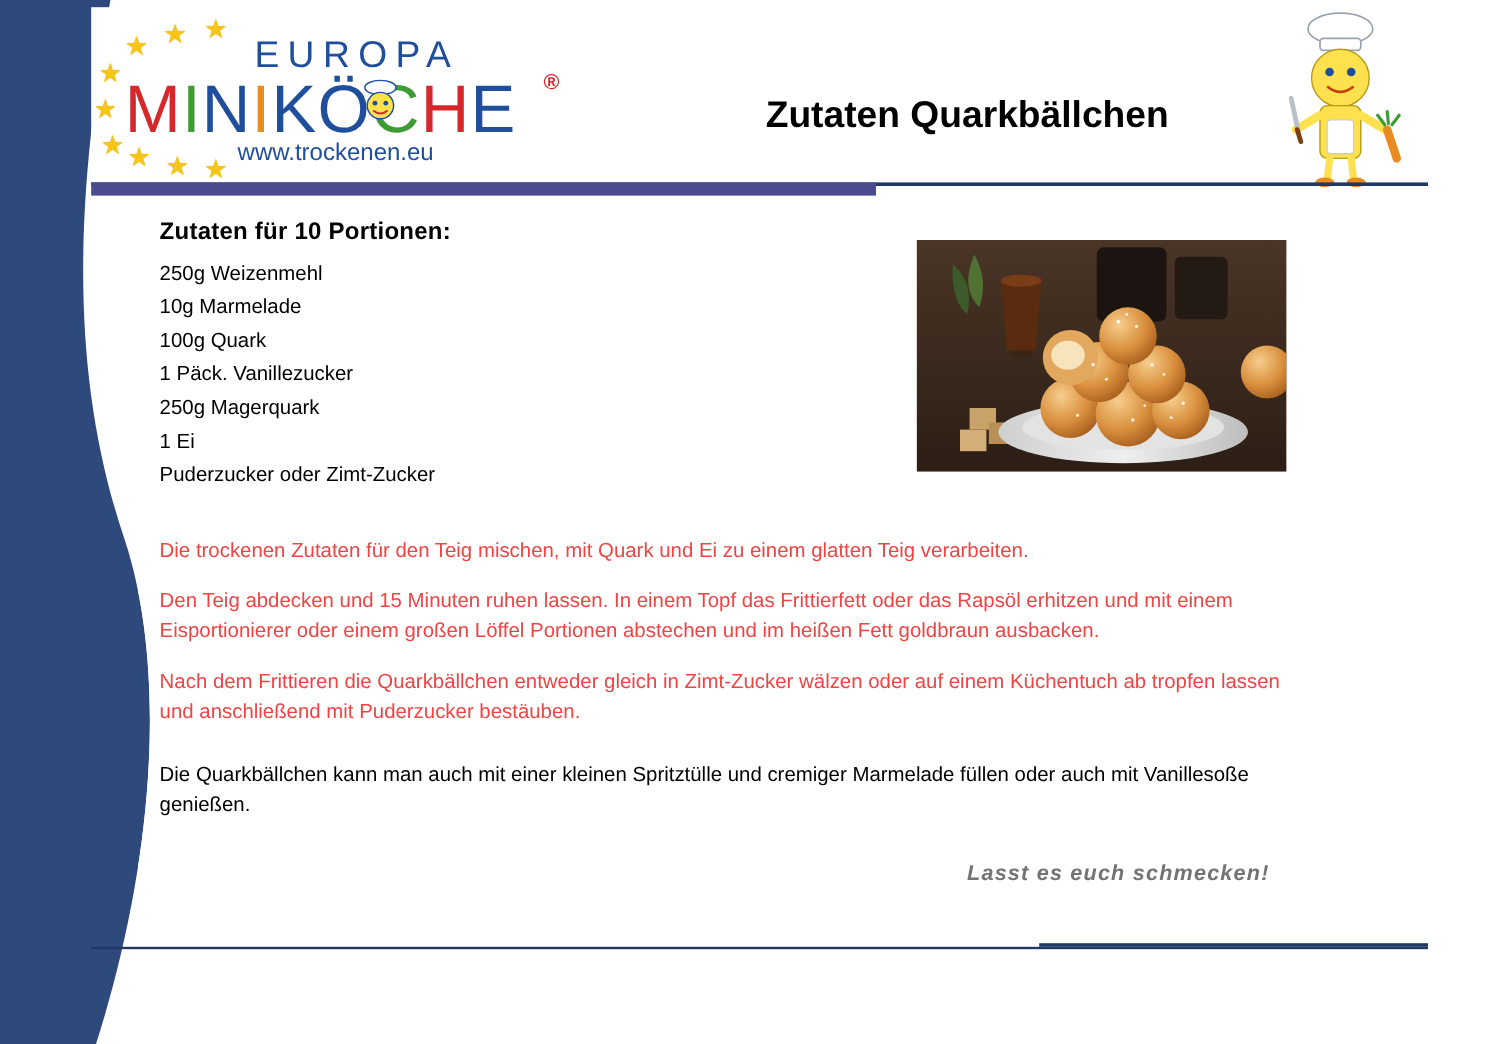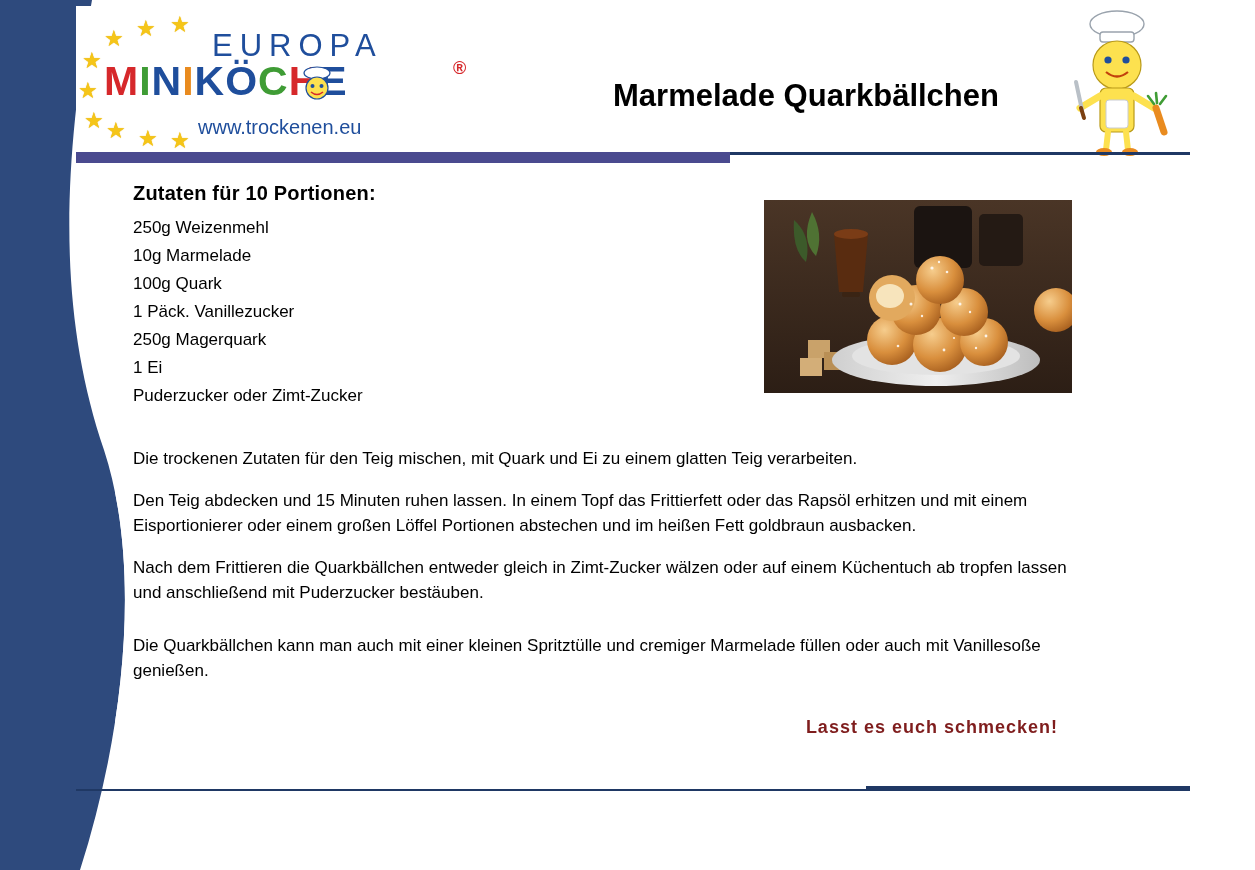--- a/index.html
+++ b/index.html
@@ -80,22 +80,22 @@
     color: #1f4e9c;
     font-weight: normal;
     font-family: "Liberation Sans", sans-serif;
     text-align: right;
   }
 
   #minikoeche-word {
     position: absolute;
     left: 28px;
     top: 48px;
-    font-size: 41px;
-    font-weight: bold;
+    font-size: 56px;
+    font-weight: normal;
     letter-spacing: 1px;
     white-space: nowrap;
   }
   #minikoeche-word span { font-family: "Liberation Sans", sans-serif; }
   .c-blue  { color: #1f4e9c; }
   .c-green { color: #3f9c35; }
   .c-red   { color: #d6282b; }
   .c-orange{ color: #e98b1f; }
 
   #reg-mark {
@@ -184,38 +184,39 @@
     color: #000;
   }
 
   #steps {
     margin-top: 36px;
     width: 945px;
   }
   .step {
     font-size: 17px;
     line-height: 25px;
-    color: #000000;
+    color: #ef4444;
     margin-bottom: 10px;
   }
   #closing {
     margin-top: 28px;
     width: 945px;
     font-size: 17px;
     line-height: 25px;
     color: #000;
   }
   #enjoy {
     margin-top: 34px;
     width: 925px;
     text-align: right;
     font-size: 18px;
     font-weight: bold;
+    font-style: italic;
     letter-spacing: 1px;
-    color: #7f1d1d;
+    color: #737373;
   }
 
   
   #photo {
     position: absolute;
     left: 764px;
     top: 200px;
     width: 308px;
     height: 193px;
     overflow: hidden;
@@ -279,21 +280,21 @@
         <ellipse cx="21" cy="9" rx="13" ry="6" fill="#ffffff" stroke="#1f4e9c" stroke-width="1.2"></ellipse>
         <circle cx="21" cy="24" r="11" fill="#fde14f" stroke="#1f4e9c" stroke-width="1.2"></circle>
         <circle cx="16.5" cy="22" r="2" fill="#1f4e9c"></circle>
         <circle cx="25.5" cy="22" r="2" fill="#1f4e9c"></circle>
         <path d="M15,28 Q21,33 27,28" stroke="#d6282b" stroke-width="1.6" fill="none"></path>
       </svg>
 
       <div id="web-url">www.trockenen.eu</div>
     </div>
 
-    <div id="doc-title">Marmelade Quarkbällchen</div>
+    <div id="doc-title">Zutaten Quarkbällchen</div>
 
     <svg id="chef-mascot" viewBox="0 0 112 148">
 
       <ellipse cx="57" cy="16" rx="27" ry="13" fill="#ffffff" stroke="#9aa3ad" stroke-width="1.4"></ellipse>
       <rect x="40" y="24" width="34" height="10" rx="3" fill="#ffffff" stroke="#9aa3ad" stroke-width="1.4"></rect>
 
       <circle cx="57" cy="57" r="24" fill="#fde14f" stroke="#b99a18" stroke-width="1.2"></circle>
       <circle cx="48" cy="52" r="3.6" fill="#1f4e9c"></circle>
       <circle cx="66" cy="52" r="3.6" fill="#1f4e9c"></circle>
       <path d="M46,64 Q57,73 68,64" stroke="#c2410c" stroke-width="2.2" fill="none"></path>

